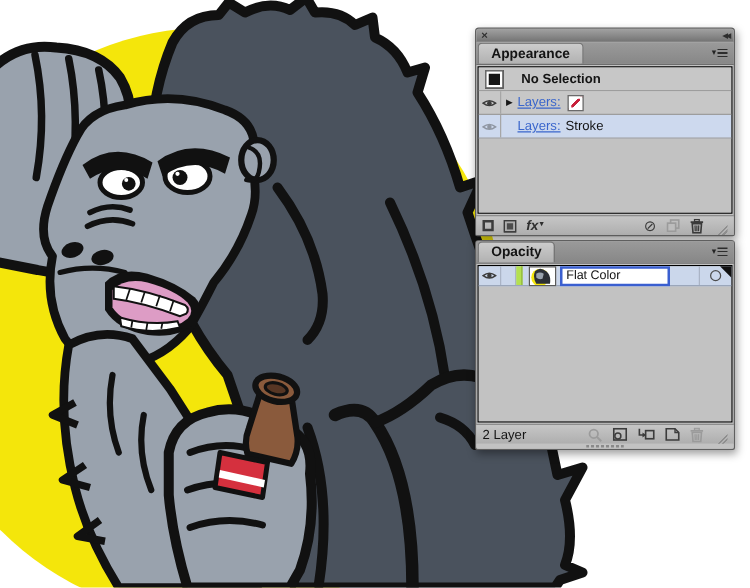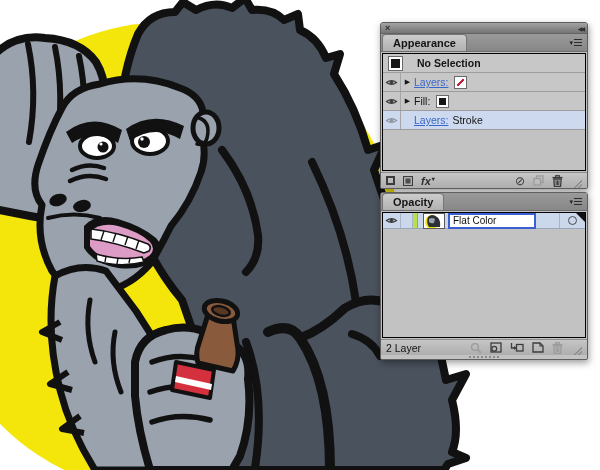--- a/index.html
+++ b/index.html
@@ -161,31 +161,20 @@
       <span class="eyecell">
         <svg width="13" height="9">
             <path d="M1.5,4.5 Q6.5,0.7 11.5,4.5 Q6.5,8.3 1.5,4.5 Z" fill="none" stroke="#3c3c3c" stroke-width="1.2"></path>
             <circle cx="6.5" cy="4.5" r="1.8" fill="#3c3c3c"></circle>
           </svg>
       </span>
       <span class="tricell">▶</span>
       <span class="link">Layers:</span>
       <span class="swatch none"></span>
     </div>
-    <div class="arow">
-      <span class="eyecell">
-        <svg width="13" height="9">
-            <path d="M1.5,4.5 Q6.5,0.7 11.5,4.5 Q6.5,8.3 1.5,4.5 Z" fill="none" stroke="#3c3c3c" stroke-width="1.2"></path>
-            <circle cx="6.5" cy="4.5" r="1.8" fill="#3c3c3c"></circle>
-          </svg>
-      </span>
-      <span class="tricell">▶</span>
-      <span>Fill:</span>
-      <span class="swatch black"></span>
-    </div>
     <div class="arow hl">
       <span class="eyecell">
         <svg class="dim" width="13" height="9">
             <path d="M1.5,4.5 Q6.5,0.7 11.5,4.5 Q6.5,8.3 1.5,4.5 Z" fill="none" stroke="#3c3c3c" stroke-width="1.2"></path>
             <circle cx="6.5" cy="4.5" r="1.8" fill="#3c3c3c"></circle>
           </svg>
       </span>
       <span class="tricell"></span>
       <span class="link">Layers:</span>
       <span style="margin-left:4px">Stroke</span>

